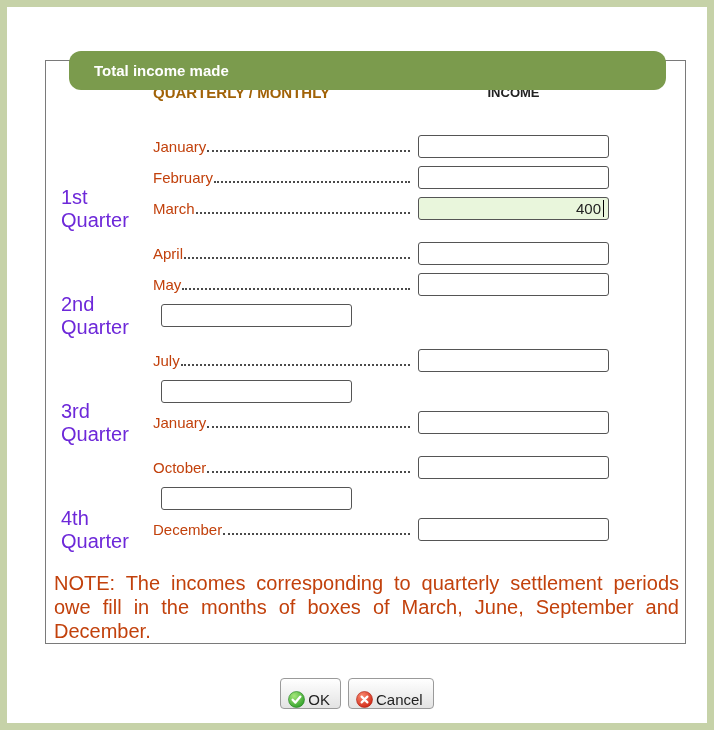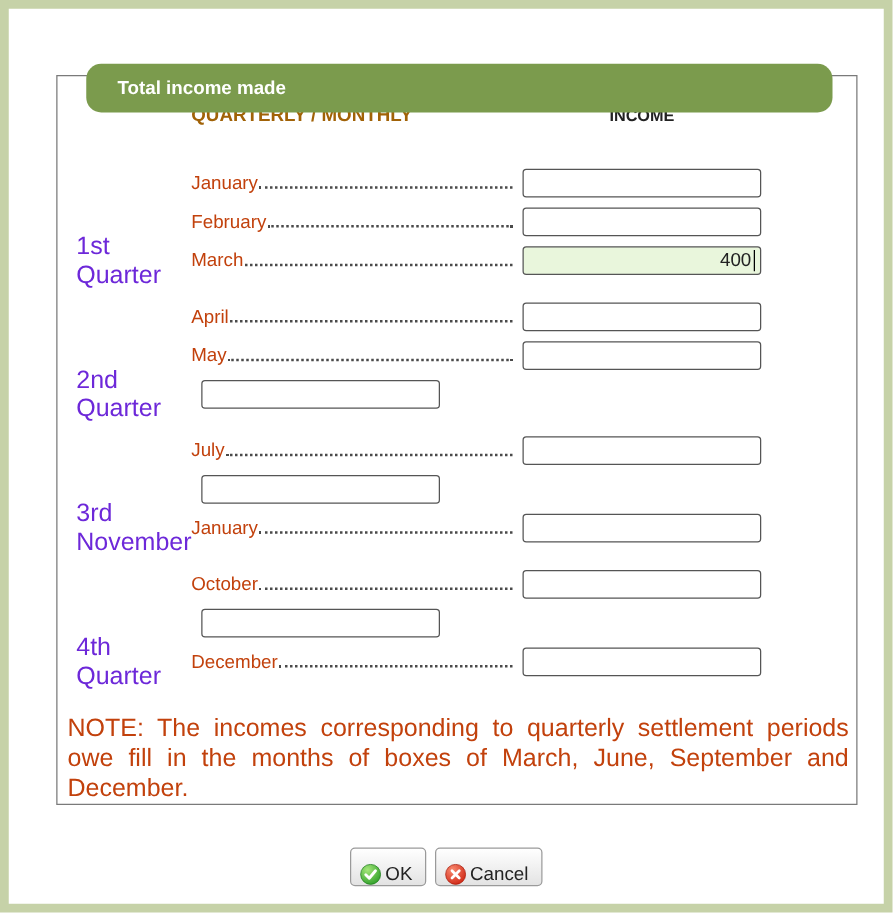--- a/index.html
+++ b/index.html
@@ -139,21 +139,21 @@
           <span>July</span>
           <span class="leader"></span>
         </div>
       <div class="input-wrap"><input class="income" value="" style=""></div>
     </div>
     <div class="row">
       <div class="q-cell"></div>
       <div class="input-wrap"><input class="income" value="" style=""></div>
     </div>
     <div class="row">
-      <div class="q-cell">3rd November</div>
+      <div class="q-cell">3rd Quarter</div>
       <div class="m-cell">
           <span>January</span>
           <span class="leader"></span>
         </div>
       <div class="input-wrap"><input class="income" value="" style=""></div>
     </div>
   </div>
 
   <div class="quarter-group">
     <div class="row">

